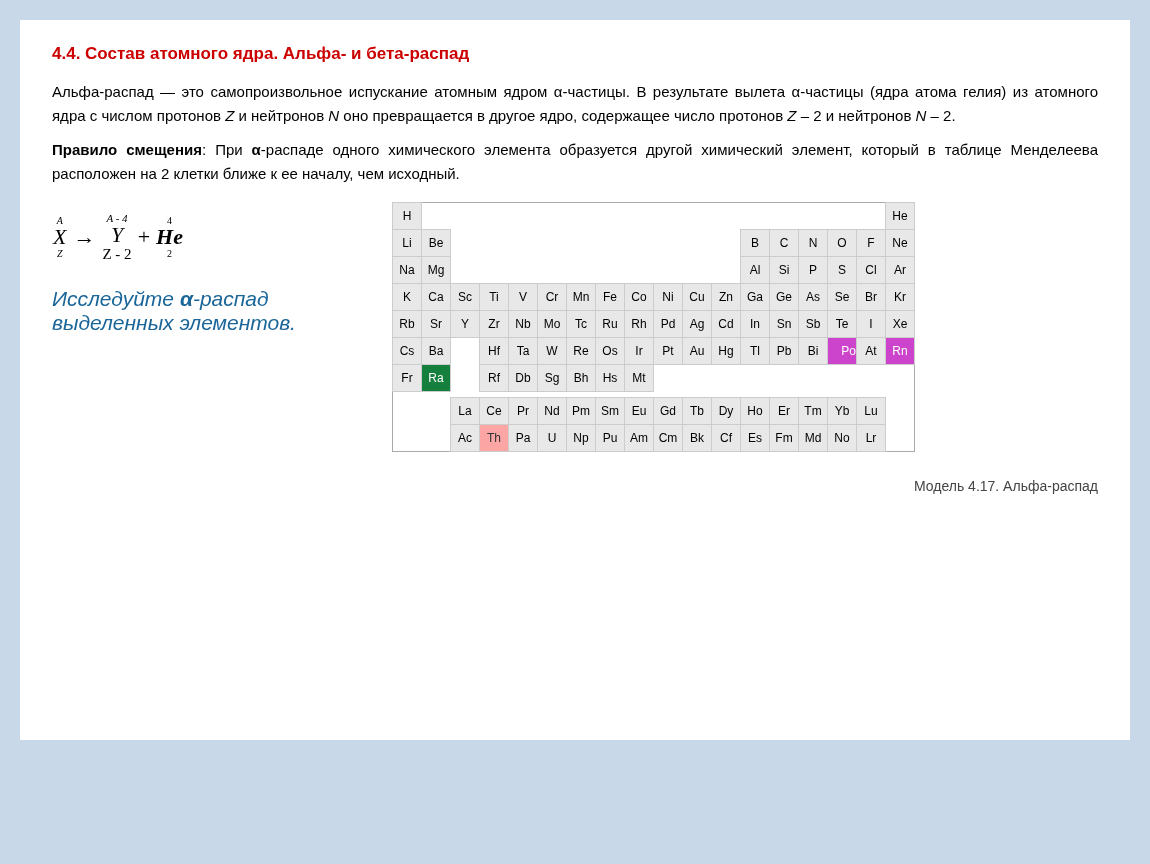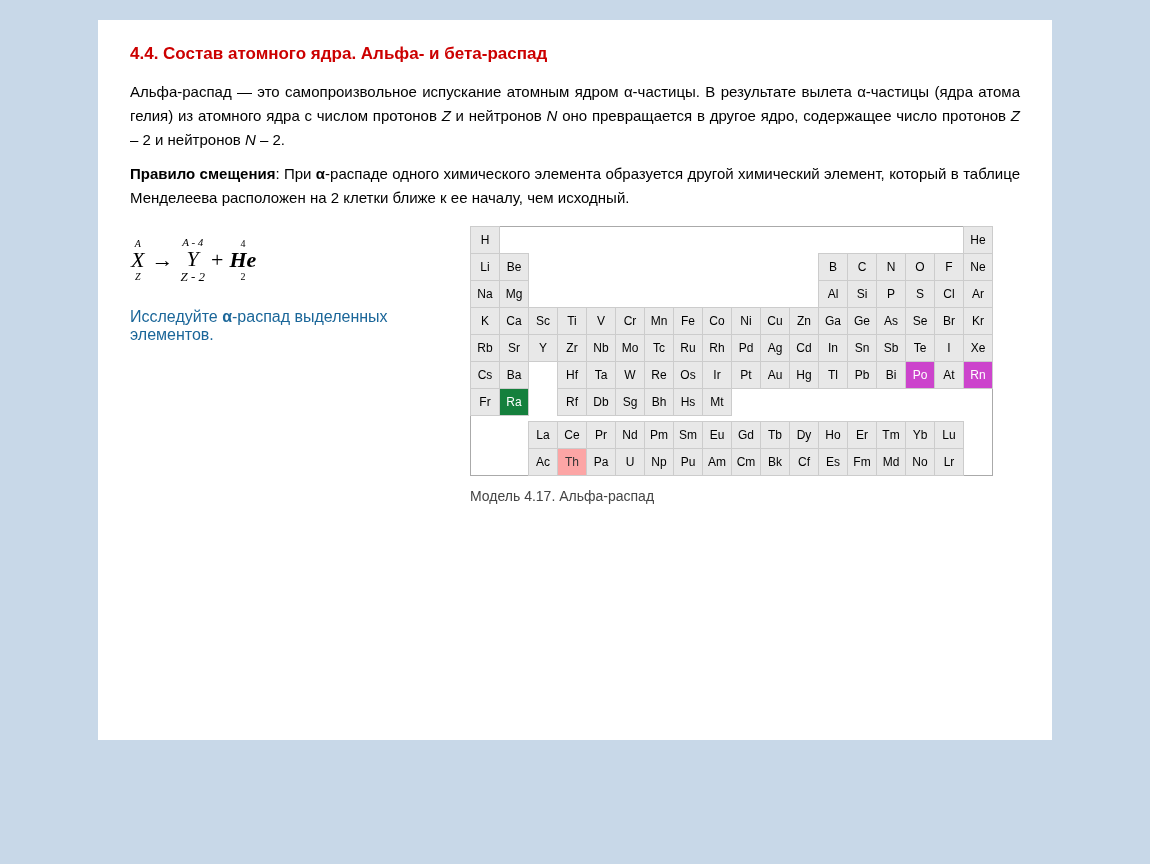--- a/index.html
+++ b/index.html
@@ -8,21 +8,21 @@
       font-family: Arial, sans-serif;
       font-size: 15px;
       display: flex;
       justify-content: center;
       align-items: flex-start;
       min-height: 864px;
       padding: 20px;
     }
     .page-container {
       background: white;
-      width: 954px;
+      width: 1110px;
       min-height: 720px;
       padding: 24px 32px 32px 32px;
       position: relative;
     }
     .section-title {
       color: #cc0000;
       font-size: 17px;
       font-weight: bold;
       margin-bottom: 16px;
     }
@@ -45,21 +45,22 @@
     }
     .formula-left {
       display: flex;
       flex-direction: column;
       gap: 20px;
       width: 320px;
       flex-shrink: 0;
     }
     .link-text {
       color: #1a6699;
-      font-size: 16px;
+      font-size: 21px;
+      font-style: italic;
     }
     .link-text a {
       color: #1a6699;
       text-decoration: none;
     }
 
     
     .periodic-table-wrapper {
       flex: 1;
       overflow: visible;
@@ -78,30 +79,30 @@
       border: 1px solid #ccc;
       background: #e8e8e8;
       font-size: 12px;
       padding: 0;
       font-weight: normal;
     }
     .periodic-table td.empty {
       background: white;
       border: none;
     }
-    .periodic-table td.highlighted-po { background: #cc44cc; color: white; }
+    .periodic-table td.highlighted-po { background: #cc44cc; color: white; text-align: right; }
     .periodic-table td.highlighted-rn { background: #cc44cc; color: white; }
     .periodic-table td.highlighted-ra { background: #15803d; color: white; }
     .periodic-table td.highlighted-th { background: #fca5a5; color: #333; }
 
     .caption {
-      text-align: left;
+      text-align: right;
       color: #444;
       font-size: 14px;
-      margin-top: 12px;
+      margin-top: 26px;
     }
     .formula-row {
       display: flex;
       align-items: center;
       font-family: 'Times New Roman', serif;
       font-size: 22px;
       margin: 10px 0 4px 0;
     }
     .f-stack {
       display: inline-flex;
@@ -138,21 +139,21 @@
 
         <span class="f-stack">
           <span style="font-size:10px; font-style:italic;">A</span>
           <span class="letter" style="font-style:italic; font-size:22px;">X</span>
           <span style="font-size:10px; font-style:italic;">Z</span>
         </span>
         <span style="margin: 0 6px; font-size:22px;">→</span>
         <span class="f-stack">
           <span style="font-size:11px; font-style:italic;">A - 4</span>
           <span class="letter" style="font-style:italic; font-size:22px;">Y</span>
-          <span style="font-size:13px; font-style:italic;">Z - 2</span>
+          <span style="font-size:15px; ">Z - 2</span>
         </span>
         <span style="margin: 0 5px; font-size:22px;">+</span>
         <span class="f-stack">
           <span style="font-size:10px;">4</span>
           <span class="letter" style="font-style:italic; font-size:22px; font-weight:bold;">He</span>
           <span style="font-size:10px;">2</span>
         </span>
       </div>
 
       <div class="link-text">

